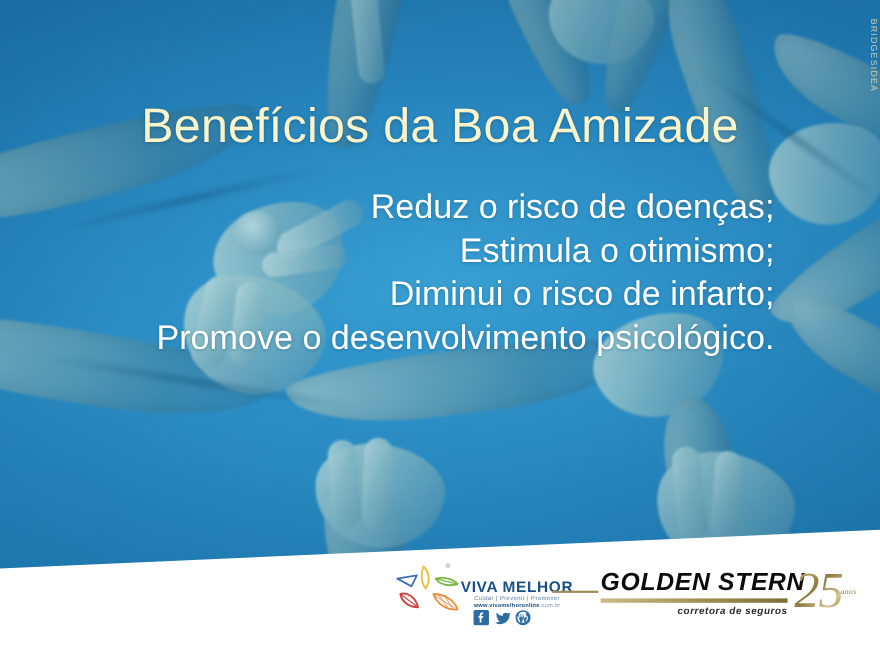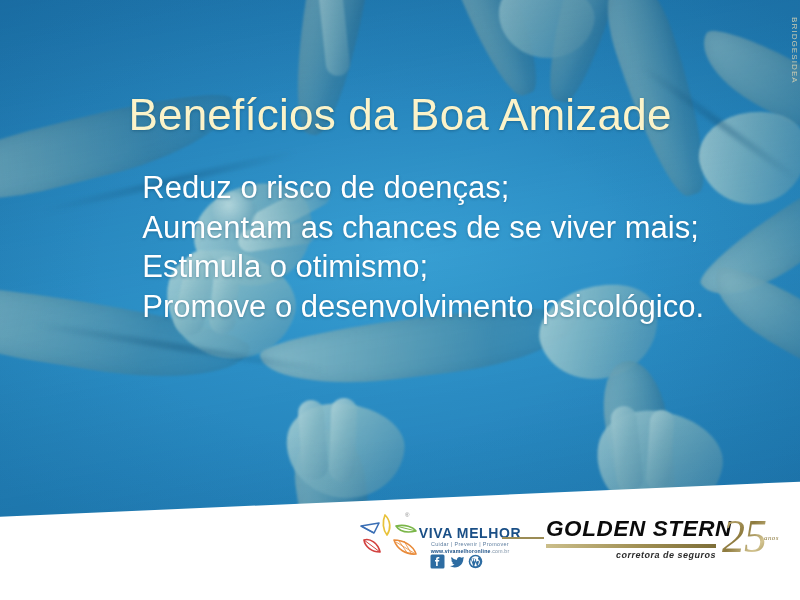--- a/index.html
+++ b/index.html
@@ -94,20 +94,21 @@
     letter-spacing: 0.2px;
     font-weight: 400;
     text-shadow: 0 1px 3px rgba(12,70,105,0.45);
     white-space: nowrap;
   }
 
   .benefits {
     position: absolute;
     right: 96px;
     top: 168px;
+    text-align: right;
     color: #ffffff;
     font-size: 31px;
     line-height: 1.28;
     font-weight: 400;
     text-shadow: 0 1px 3px rgba(12,70,105,0.40);
     white-space: nowrap;
   }
   .benefits .line { display: block; }
 
   .source {
@@ -336,22 +337,22 @@
     <div class="photo-tint"></div>
     <div class="photo-vignette"></div>
   </div>
 
   <div class="watermark">BRIDGESIDEA</div>
 
   <div class="title">Benefícios da Boa Amizade</div>
 
   <div class="benefits">
     <span class="line">Reduz o risco de doenças;</span>
-    <span class="line">Aumentam as chances de se viver mais;</span>
     <span class="line">Estimula o otimismo;</span>
+    <span class="line">Diminui o risco de infarto;</span>
     <span class="line">Promove o desenvolvimento psicológico.</span>
   </div>
 
 
   <div class="footer"></div>
 
   <div class="viva">
     <div class="viva-mark">
       <svg width="62" height="50" viewBox="0 0 62 50">
 

